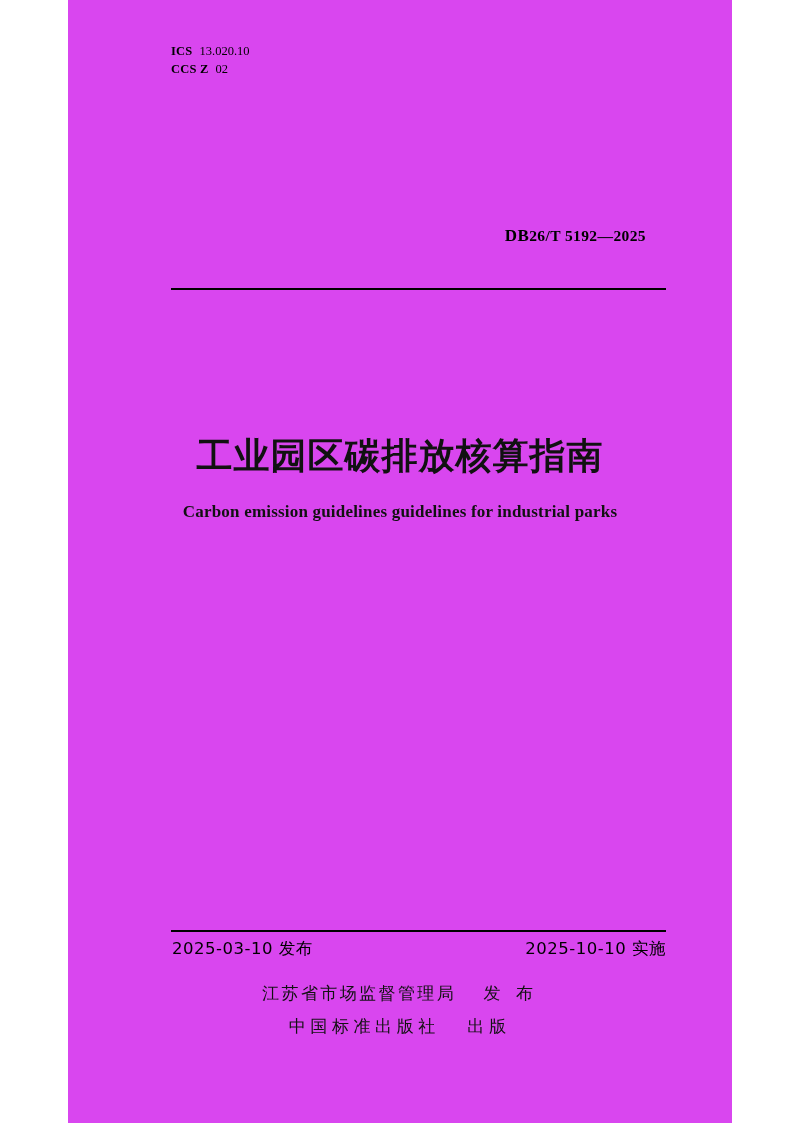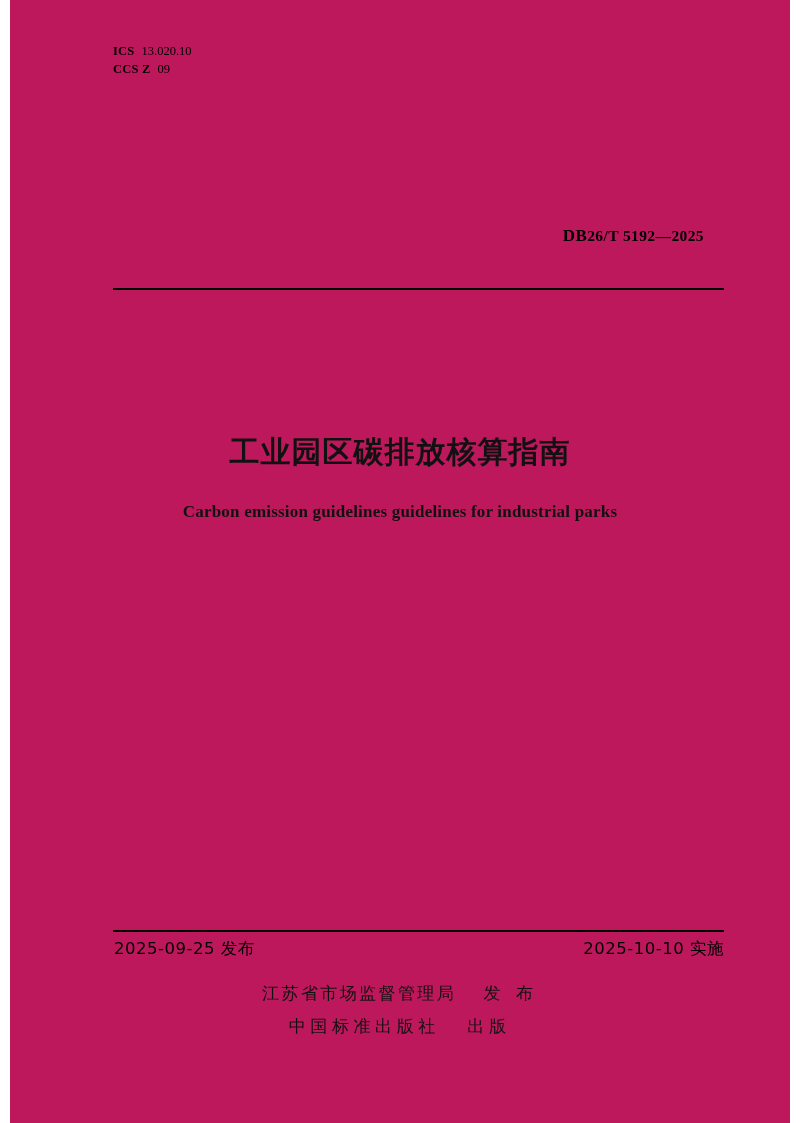--- a/index.html
+++ b/index.html
@@ -6,24 +6,24 @@
     margin: 0;
     padding: 0;
     background: #ffffff;
   }
   body {
     font-family: "Liberation Sans", sans-serif;
     color: #000000;
   }
   .page {
     position: relative;
-    width: 780px;
+    width: 664px;
     height: 1123px;
     margin: 0 auto;
-    background: #be185d;
+    background: #d946ef;
     overflow: hidden;
   }
 
   
   .ics-block {
     position: absolute;
     left: 103px;
     top: 42px;
     line-height: 1.45;
   }
@@ -111,21 +111,21 @@
 
   
   .title-cn {
     position: absolute;
     left: 0;
     right: 0;
     top: 432px;
     text-align: center;
     font-family: "DejaVu Sans", sans-serif;
     font-weight: bold;
-    font-size: 30px;
+    font-size: 36px;
     letter-spacing: 1px;
     color: #111;
   }
   .title-en {
     position: absolute;
     left: 0;
     right: 0;
     top: 502px;
     text-align: center;
     font-family: "Liberation Serif", serif;
@@ -187,38 +187,38 @@
 
 <div class="page">
 
   <div class="ics-block">
     <div class="ics-line">
       <span class="ics-key">ICS</span>
       <span class="ics-val">13.020.10</span>
     </div>
     <div class="ics-line">
       <span class="ics-key">CCS  Z</span>
-      <span class="ics-val">09</span>
+      <span class="ics-val">02</span>
     </div>
   </div>
 
 
 
   <div class="std-no">
     <span>DB</span><span class="small">26/T 5192—2025</span>
   </div>
 
   <div class="rule-top"></div>
 
   <div class="title-cn">工业园区碳排放核算指南</div>
   <div class="title-en">Carbon emission guidelines guidelines for industrial parks</div>
 
   <div class="rule-bottom"></div>
 
-  <div class="date-left">2025-09-25 发布</div>
+  <div class="date-left">2025-03-10 发布</div>
   <div class="date-right">2025-10-10 实施</div>
 
   <div class="publisher">
     <div class="pub-row">
       <span class="pub-org">江苏省市场监督管理局</span>
       <span class="pub-act">发 布</span>
     </div>
     <div class="pub-row">
       <span class="pub-org spread">中国标准出版社</span>
       <span class="pub-act">出版</span>

